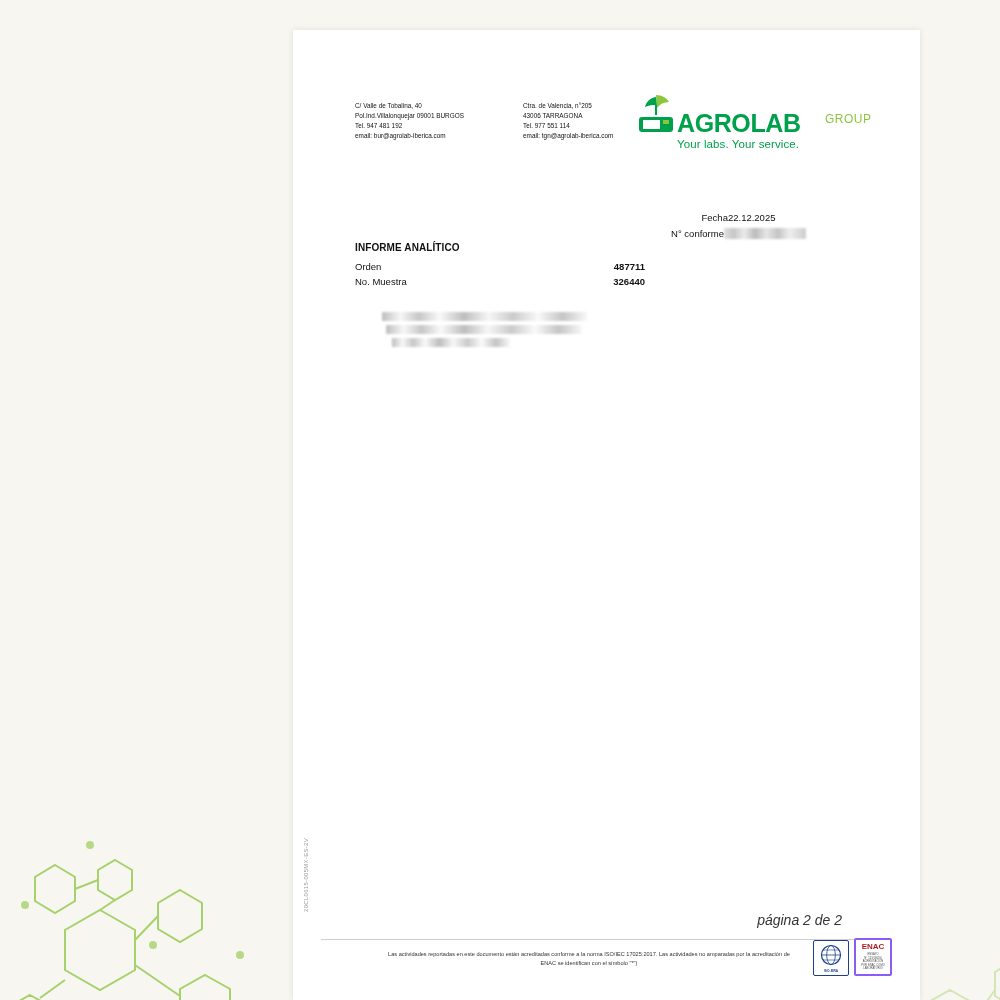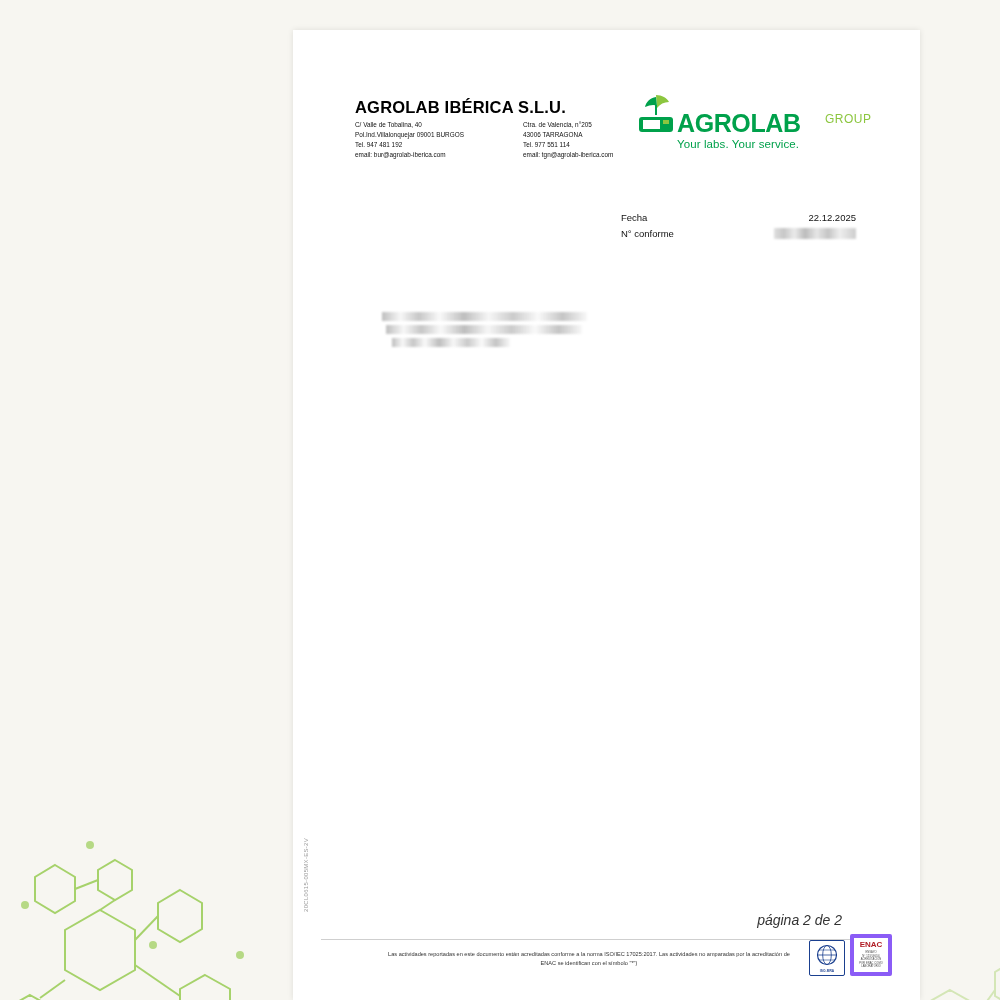--- a/index.html
+++ b/index.html
@@ -119,21 +119,21 @@
   .meta {
     position: absolute;
     right: 64px;
     top: 182px;
     width: 235px;
     font-size: 9.5px;
     color: #111;
   }
   .meta-row {
     display: flex;
-    justify-content: space-between;
+    justify-content: center;
     align-items: center;
     margin-bottom: 5px;
   }
   .meta-label { white-space: nowrap; }
   .meta-value { white-space: nowrap; }
 
   
   .redact {
     display: inline-block;
     background: linear-gradient(90deg,
@@ -281,21 +281,21 @@
   .ilac-logo {
     width: 34px; height: 34px;
     border: 1px solid #1a3f8f;
     border-radius: 2px;
     background: #fff;
     position: relative;
     overflow: hidden;
   }
   .enac-logo {
     width: 34px; height: 34px;
-    border: 4px solid #8b5cf6;
+    border: 2px solid #8b5cf6;
     border-radius: 2px;
     background: #fff;
     position: relative;
     overflow: hidden;
   }
   .enac-top {
     font-size: 8px;
     font-weight: bold;
     color: #b01c24;
     text-align: center;
@@ -354,21 +354,20 @@
     <polygon points="215,120 235,132 235,156 215,168 195,156 195,132"></polygon>
     <line x1="175" y1="178" x2="195" y2="150"></line>
   </g>
 </svg>
 
 <div class="sheet">
 
   <div class="header">
 
     <div class="company-block">
-      <div class="company-name">AGROLAB IBÉRICA S.L.U.</div>
       <div class="addr-cols">
         <div class="addr-col first">
           <div class="addr-line">C/ Valle de Tobalina, 40</div>
           <div class="addr-line">Pol.Ind.Villalonquejar 09001 BURGOS</div>
           <div class="addr-line">Tel. 947 481 192</div>
           <div class="addr-line">email: bur@agrolab-iberica.com</div>
         </div>
         <div class="addr-col">
           <div class="addr-line">Ctra. de Valencia, n°205</div>
           <div class="addr-line">43006 TARRAGONA</div>
@@ -397,20 +396,31 @@
     <div class="meta-row">
       <span class="meta-label">Fecha</span>
       <span class="meta-value">22.12.2025</span>
     </div>
     <div class="meta-row">
       <span class="meta-label">N° conforme</span>
       <span class="redact r1"></span>
     </div>
   </div>
 
+  <div class="report">
+    <div class="report-title">INFORME ANALÍTICO</div>
+    <div class="report-row">
+      <span>Orden</span>
+      <span class="report-val">487711</span>
+    </div>
+    <div class="report-row">
+      <span>No. Muestra</span>
+      <span class="report-val">326440</span>
+    </div>
+  </div>
 
   <div class="redact-para">
     <div class="redact-line l1"></div>
     <div class="redact-line l2"></div>
     <div class="redact-line l3"></div>
   </div>
 
 
   <div class="side-code">20CL0615-005MX-ES-2V</div>
 

